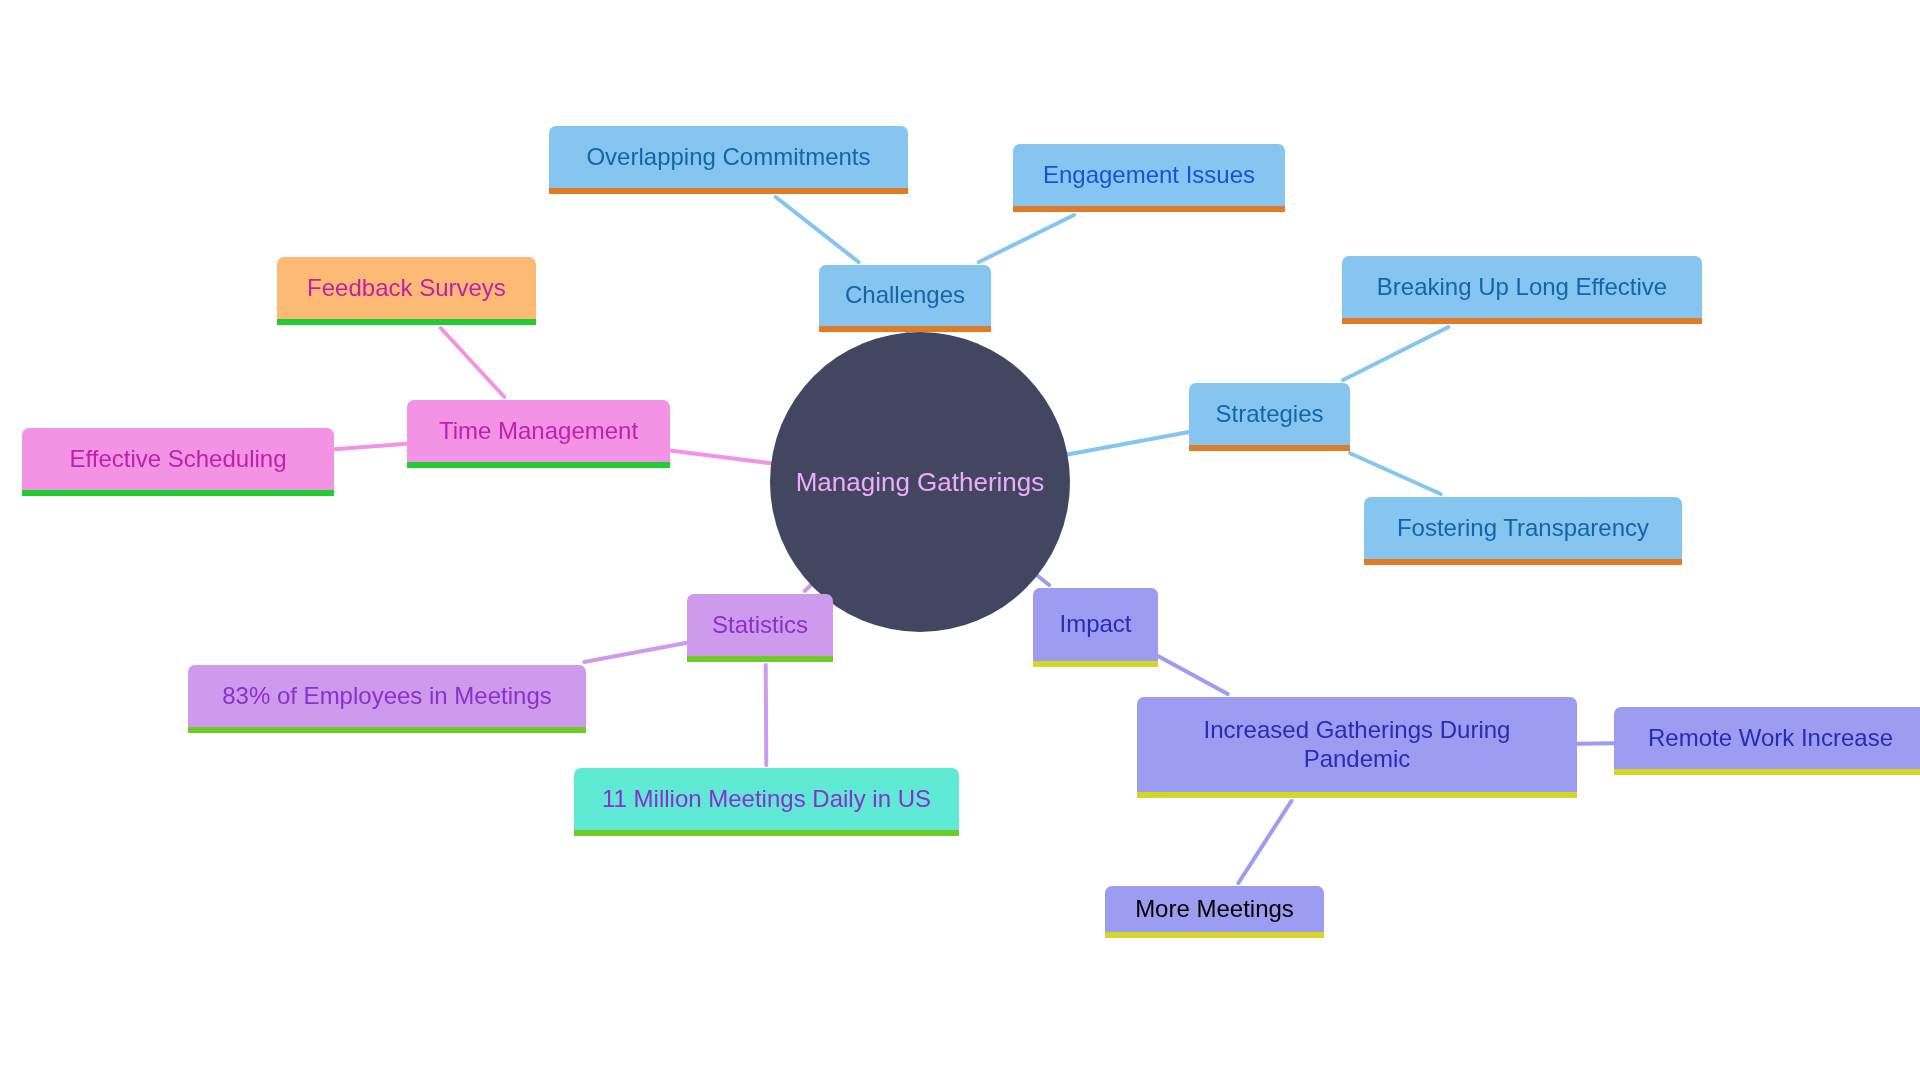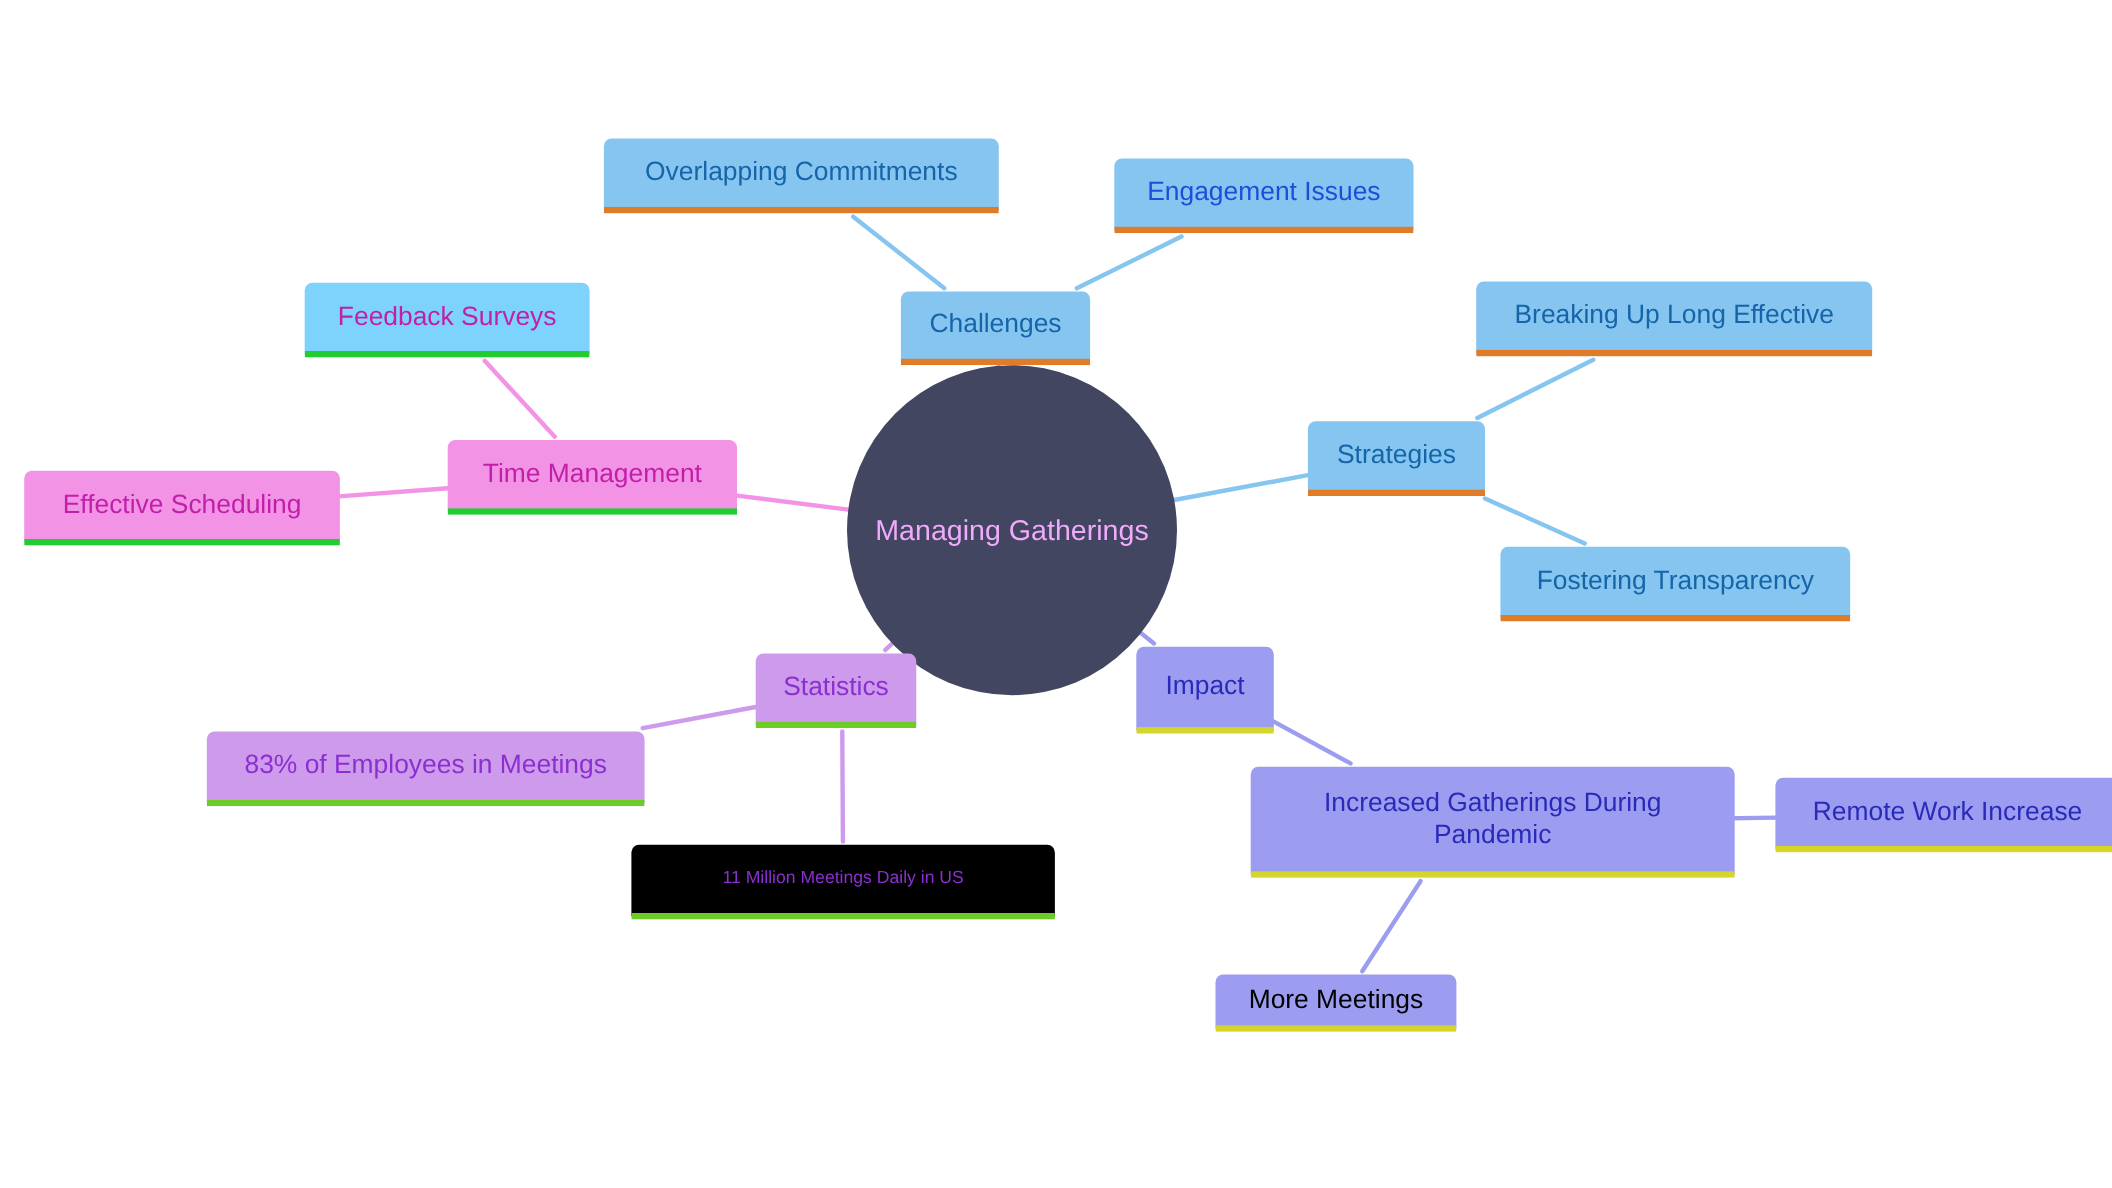--- a/index.html
+++ b/index.html
@@ -79,23 +79,23 @@
       <div class="root" style="left: 770px; top: 332px; width: 300px; height: 300px; background: rgb(67, 70, 97); color: #f0abfc; font-size: 26px;">
         <span class="label">Managing Gatherings</span>
       </div>
       <div class="node" style="left: 819px; top: 265px; width: 172px; height: 67px; background: rgb(133, 197, 240); color: rgb(21, 101, 168); font-size: 24px; border-bottom: 6px solid rgb(224, 123, 40);"><span class="label">Challenges</span></div>
       <div class="node" style="left: 549px; top: 126px; width: 359px; height: 68px; background: rgb(133, 197, 240); color: rgb(21, 101, 168); font-size: 24px; border-bottom: 6px solid rgb(224, 123, 40);"><span class="label">Overlapping Commitments</span></div>
       <div class="node" style="left: 1013px; top: 144px; width: 272px; height: 68px; background: rgb(133, 197, 240); color: #1d4ed8; font-size: 24px; border-bottom: 6px solid rgb(224, 123, 40);"><span class="label">Engagement Issues</span></div>
       <div class="node" style="left: 1189px; top: 383px; width: 161px; height: 68px; background: rgb(133, 197, 240); color: rgb(21, 101, 168); font-size: 24px; border-bottom: 6px solid rgb(224, 123, 40);"><span class="label">Strategies</span></div>
       <div class="node" style="left: 1342px; top: 256px; width: 360px; height: 68px; background: rgb(133, 197, 240); color: rgb(21, 101, 168); font-size: 24px; border-bottom: 6px solid rgb(224, 123, 40);"><span class="label">Breaking Up Long Effective</span></div>
       <div class="node" style="left: 1364px; top: 497px; width: 318px; height: 68px; background: rgb(133, 197, 240); color: rgb(21, 101, 168); font-size: 24px; border-bottom: 6px solid rgb(224, 123, 40);"><span class="label">Fostering Transparency</span></div>
       <div class="node" style="left: 407px; top: 400px; width: 263px; height: 68px; background: rgb(242, 147, 230); color: rgb(194, 31, 168); font-size: 24px; border-bottom: 6px solid rgb(34, 204, 51);"><span class="label">Time Management</span></div>
-      <div class="node" style="left: 277px; top: 257px; width: 259px; height: 68px; background: #7dd3fc; color: rgb(194, 31, 168); font-size: 24px; border-bottom: 6px solid rgb(34, 204, 51);"><span class="label">Feedback Surveys</span></div>
-      <div class="node" style="left: 22px; top: 428px; width: 287px; height: 68px; background: rgb(242, 147, 230); color: rgb(194, 31, 168); font-size: 24px; border-bottom: 6px solid rgb(34, 204, 51);"><span class="label">Effective Scheduling</span></div>
+      <div class="node" style="left: 277px; top: 257px; width: 259px; height: 68px; background: #fdba74; color: rgb(194, 31, 168); font-size: 24px; border-bottom: 6px solid rgb(34, 204, 51);"><span class="label">Feedback Surveys</span></div>
+      <div class="node" style="left: 22px; top: 428px; width: 312px; height: 68px; background: rgb(242, 147, 230); color: rgb(194, 31, 168); font-size: 24px; border-bottom: 6px solid rgb(34, 204, 51);"><span class="label">Effective Scheduling</span></div>
       <div class="node" style="left: 687px; top: 594px; width: 146px; height: 68px; background: rgb(206, 155, 236); color: rgb(139, 47, 208); font-size: 24px; border-bottom: 6px solid rgb(111, 204, 40);"><span class="label">Statistics</span></div>
       <div class="node" style="left: 188px; top: 665px; width: 398px; height: 68px; background: rgb(206, 155, 236); color: rgb(139, 47, 208); font-size: 24px; border-bottom: 6px solid rgb(111, 204, 40);"><span class="label">83% of Employees in Meetings</span></div>
-      <div class="node" style="left: 574px; top: 768px; width: 385px; height: 68px; background: #000000; color: rgb(139, 47, 208); font-size: 16px; border-bottom: 6px solid rgb(111, 204, 40);"><span class="label">11 Million Meetings Daily in US</span></div>
+      <div class="node" style="left: 574px; top: 768px; width: 385px; height: 68px; background: #5eead4; color: rgb(139, 47, 208); font-size: 24px; border-bottom: 6px solid rgb(111, 204, 40);"><span class="label">11 Million Meetings Daily in US</span></div>
       <div class="node" style="left: 1033px; top: 588px; width: 125px; height: 79px; background: rgb(156, 156, 240); color: rgb(42, 42, 184); font-size: 24px; border-bottom: 6px solid rgb(214, 214, 42);"><span class="label">Impact</span></div>
       <div class="node" style="left: 1137px; top: 697px; width: 440px; height: 101px; background: rgb(156, 156, 240); color: rgb(42, 42, 184); font-size: 24px; border-bottom: 6px solid rgb(214, 214, 42);"><span class="label">Increased Gatherings During Pandemic</span></div>
       <div class="node" style="left: 1614px; top: 707px; width: 313px; height: 68px; background: rgb(156, 156, 240); color: rgb(42, 42, 184); font-size: 24px; border-bottom: 6px solid rgb(214, 214, 42);"><span class="label">Remote Work Increase</span></div>
       <div class="node" style="left: 1105px; top: 886px; width: 219px; height: 52px; background: rgb(156, 156, 240); color: #000000; font-size: 24px; border-bottom: 6px solid rgb(214, 214, 42);"><span class="label">More Meetings</span></div>
     </div>
 </div>
 
 </body></html>

